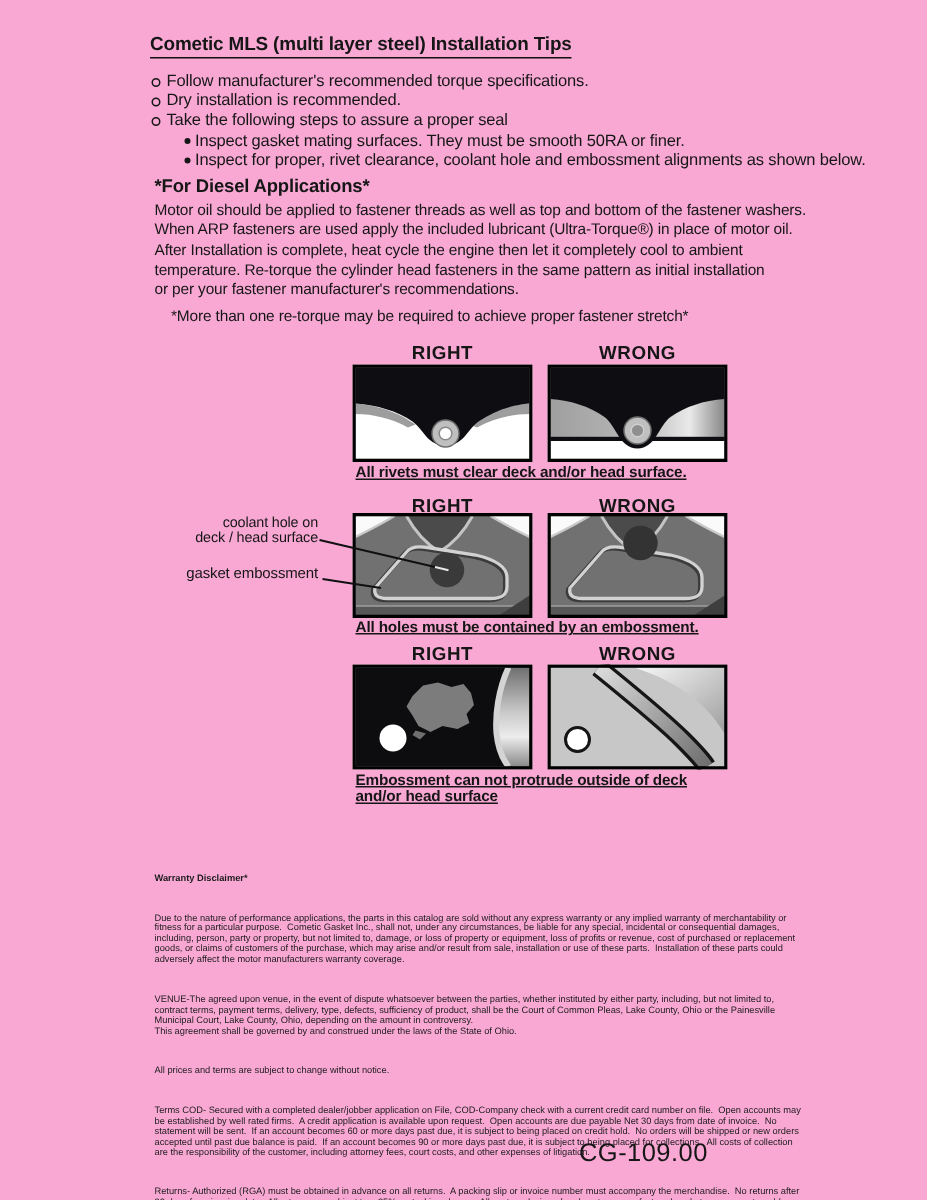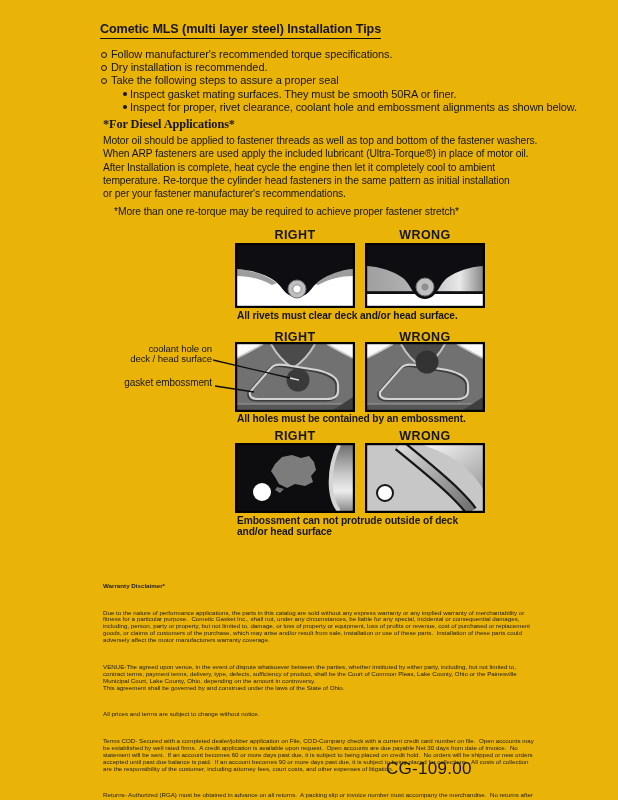--- a/index.html
+++ b/index.html
@@ -1,33 +1,33 @@
 <!DOCTYPE html>
 <html><head>
 <meta charset="utf-8">
 <style>
   html,body{margin:0;padding:0;background:#ffffff;}
   .page{
-    position:relative;width:618px;height:800px;background:#eab308;overflow:hidden;
+    position:relative;width:618px;height:800px;background:#f9a8d4;overflow:hidden;
     font-family:"Liberation Sans", sans-serif;color:#161616;
   }
   .abs{position:absolute;}
   .title{
     left:100px;top:22px;font-size:12.6px;font-weight:bold;letter-spacing:-0.1px;
     border-bottom:1.8px solid #111;padding-bottom:2px;white-space:nowrap;
   }
   .bullets{left:101px;top:48px;width:480px;font-size:11px;line-height:13.2px;letter-spacing:-0.1px;}
   .brow{display:flex;align-items:flex-start;}
   .brow.sub{padding-left:22px;text-align:right;}
   .o-bullet{flex:0 0 auto;width:4px;height:4px;border:1px solid #161616;border-radius:50%;margin:4px 4px 0 0;}
   .dot-bullet{flex:0 0 auto;width:4px;height:4px;background:#161616;border-radius:50%;margin:4.5px 3px 0 0;}
-  .h2{font-size:12.3px;font-weight:bold;letter-spacing:-0.1px;font-family:Liberation Serif, serif;}
+  .h2{font-size:12.3px;font-weight:bold;letter-spacing:-0.1px;}
   .para{font-size:10.3px;line-height:13.2px;letter-spacing:-0.1px;white-space:pre-line;width:460px;}
   .dlabel{width:120px;text-align:center;font-size:12.5px;font-weight:bold;letter-spacing:0.4px;}
-  .caption{font-size:10.2px;font-weight:bold;letter-spacing:-0.1px;white-space:pre-line;line-height:10.8px;}
+  .caption{font-size:10.2px;font-weight:bold;letter-spacing:-0.1px;white-space:pre-line;line-height:10.8px;text-decoration:underline;}
   .ann{width:128px;text-align:right;font-size:9.6px;line-height:10.4px;letter-spacing:-0.1px;white-space:pre-line;}
   .legal{left:103px;top:569px;width:470px;font-size:6.2px;line-height:6.9px;color:#1c1c1c;white-space:pre;}
   .legal p{margin:0 0 6px 0;white-space:pre;}
   .legal .lh{font-weight:bold;}
   .pagecode{left:386px;top:759px;font-size:17px;letter-spacing:0.3px;}
   svg{display:block;}
 </style>
 </head>
 <body>
 

